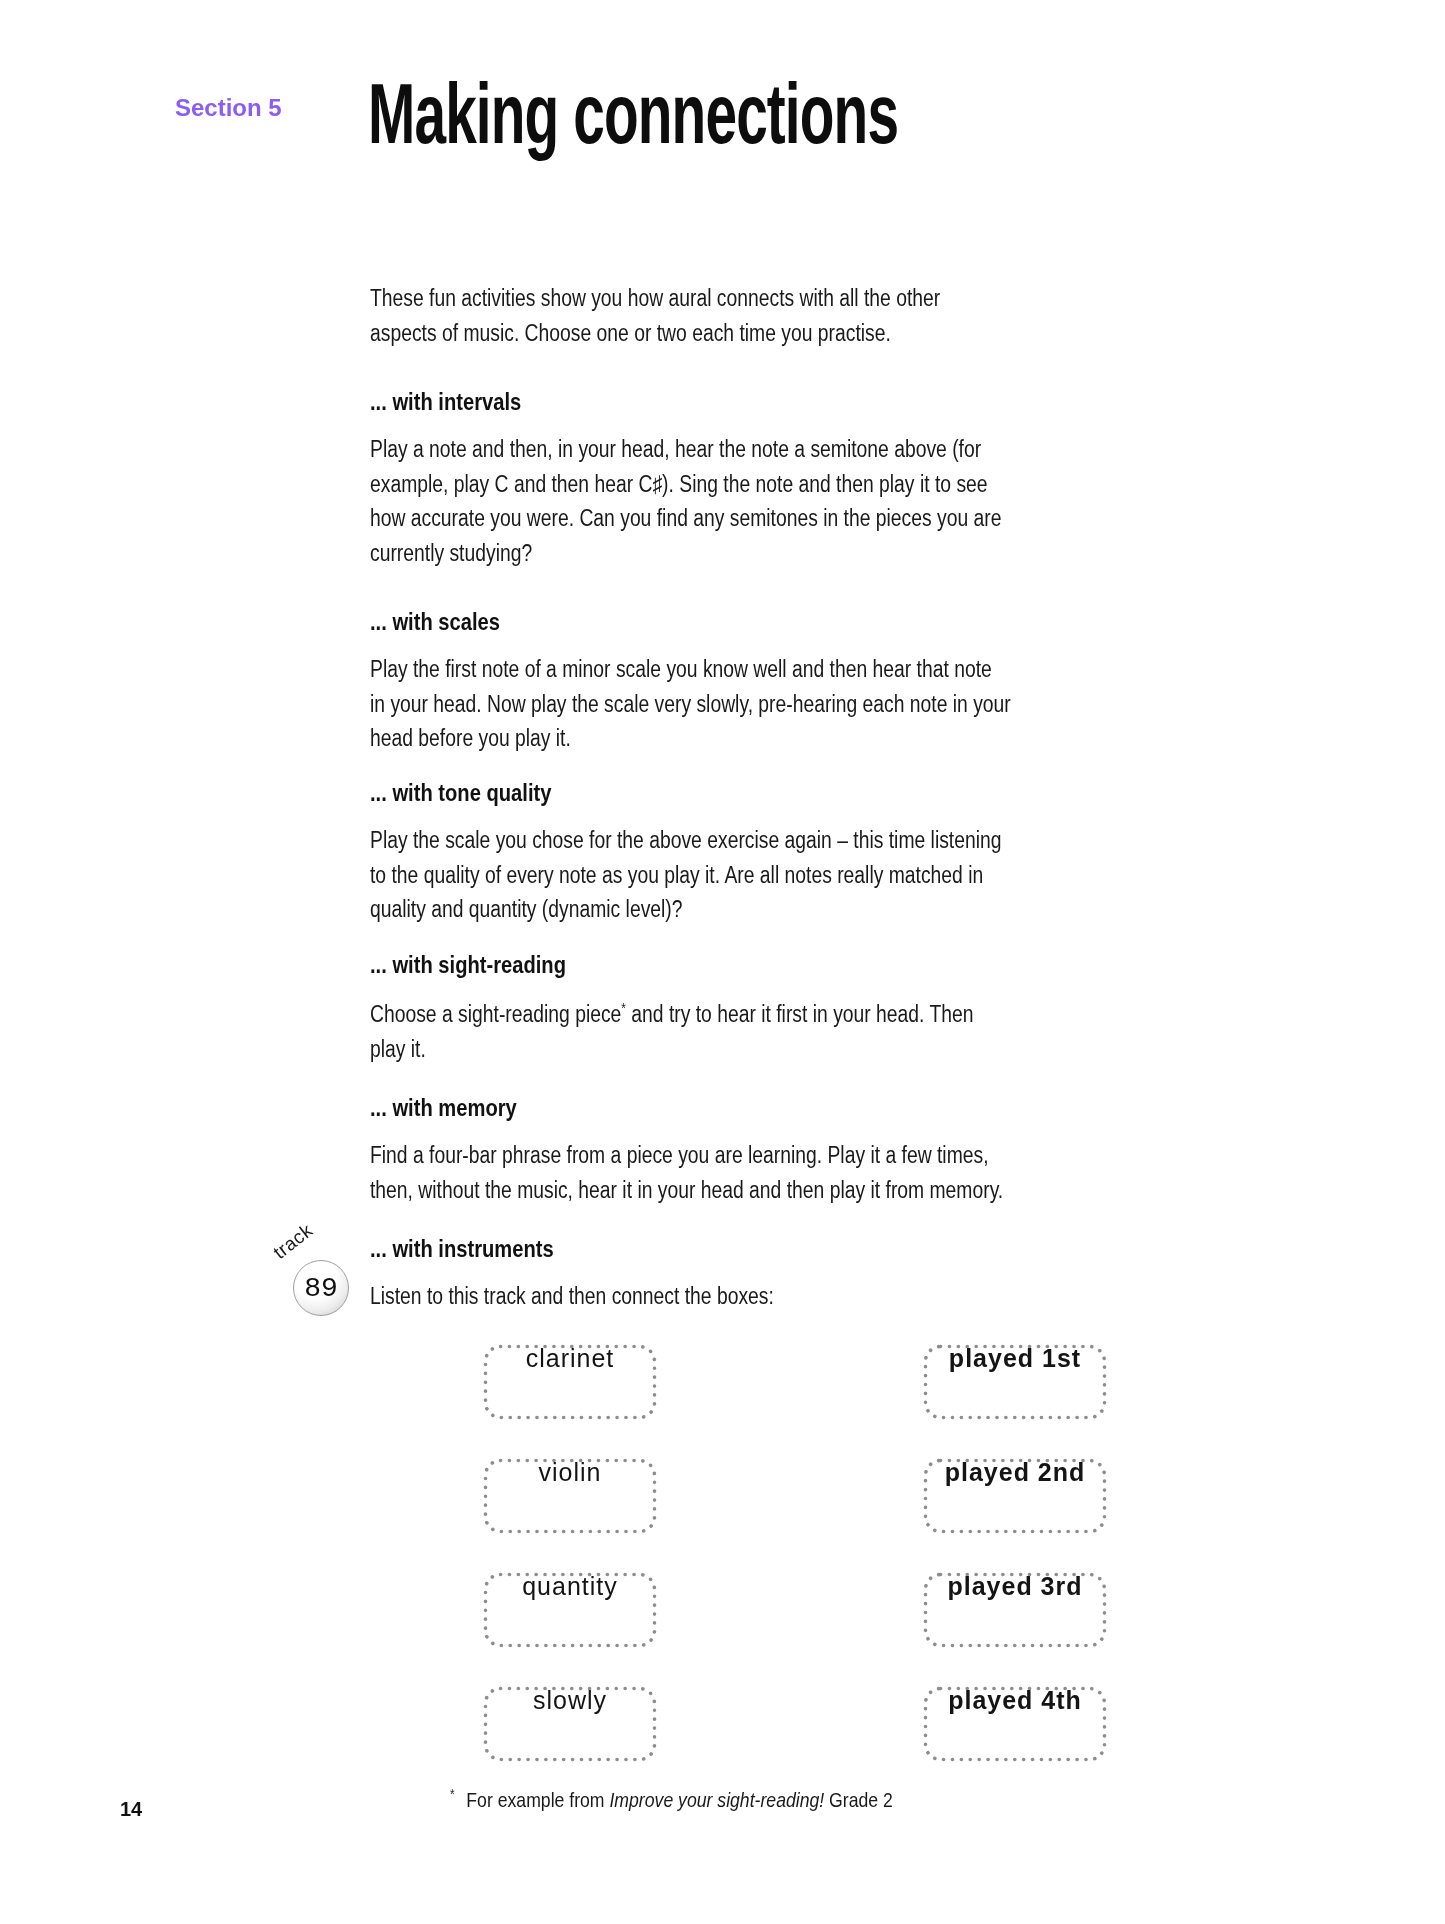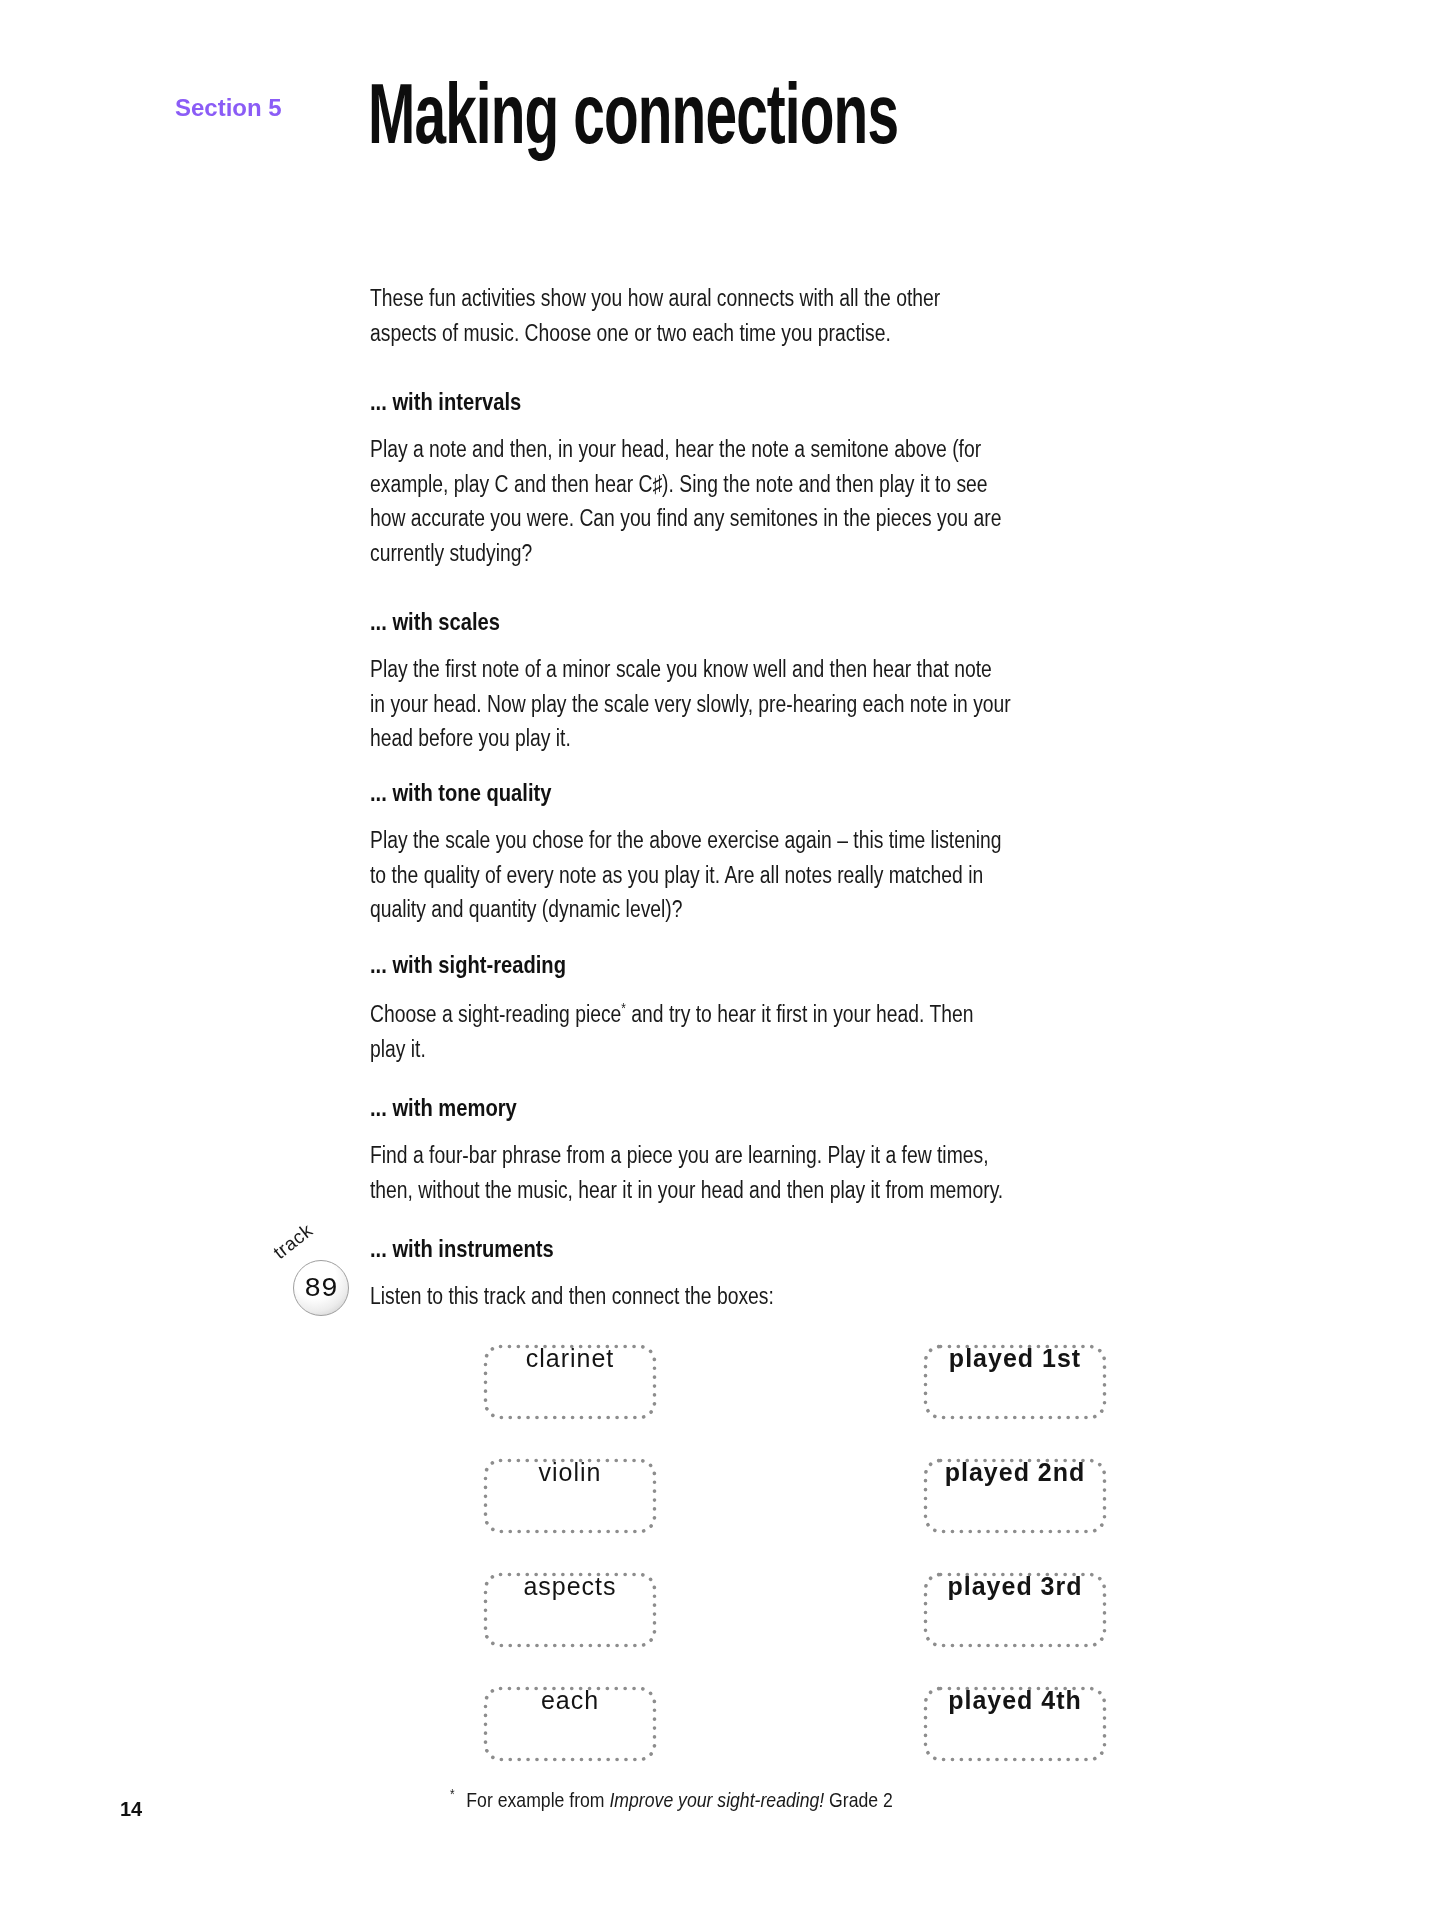--- a/index.html
+++ b/index.html
@@ -103,27 +103,27 @@
 <div class="cbox left" style="top:1458px;">
   <svg width="174" height="76">
       <rect x="2.5" y="2.5" width="169" height="71" rx="15" fill="none" stroke="#8d8d8d" stroke-width="3.6" stroke-dasharray="0.1 8.8" stroke-linecap="round"></rect>
     </svg>
   <span>violin</span>
 </div>
 <div class="cbox left" style="top:1572px;">
   <svg width="174" height="76">
       <rect x="2.5" y="2.5" width="169" height="71" rx="15" fill="none" stroke="#8d8d8d" stroke-width="3.6" stroke-dasharray="0.1 8.8" stroke-linecap="round"></rect>
     </svg>
-  <span>aspects</span>
+  <span>quantity</span>
 </div>
 <div class="cbox left" style="top:1686px;">
   <svg width="174" height="76">
       <rect x="2.5" y="2.5" width="169" height="71" rx="15" fill="none" stroke="#8d8d8d" stroke-width="3.6" stroke-dasharray="0.1 8.8" stroke-linecap="round"></rect>
     </svg>
-  <span>each</span>
+  <span>slowly</span>
 </div>
 
 <div class="cbox right" style="top:1344px;">
   <svg width="184" height="76">
       <rect x="2.5" y="2.5" width="179" height="71" rx="15" fill="none" stroke="#8d8d8d" stroke-width="3.6" stroke-dasharray="0.1 8.8" stroke-linecap="round"></rect>
     </svg>
   <span>played 1st</span>
 </div>
 <div class="cbox right" style="top:1458px;">
   <svg width="184" height="76">

